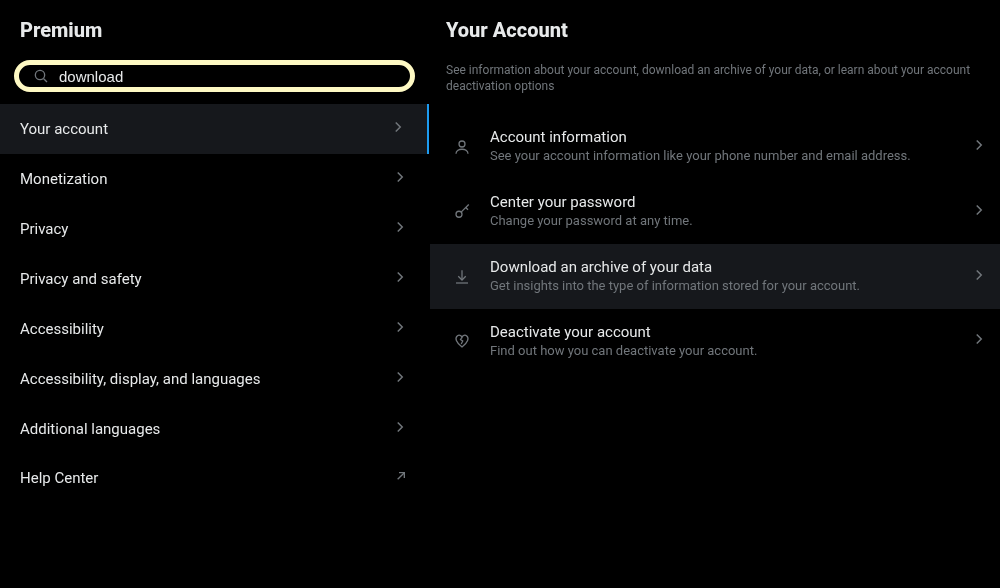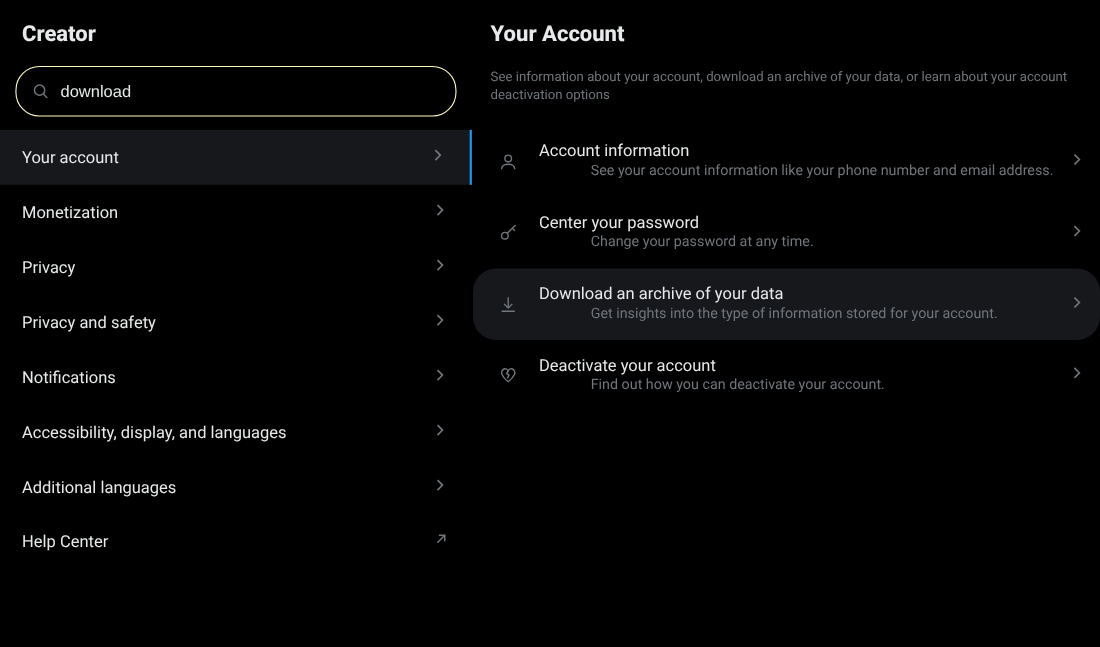--- a/index.html
+++ b/index.html
@@ -28,23 +28,23 @@
       font-weight: 800;
       padding: 18px 20px 8px 20px;
       color: #e7e9ea;
     }
     .search-wrap {
       padding: 10px 14px 8px 14px;
     }
     .search-box {
       display: flex;
       align-items: center;
-      border: 1px solid #fef9c3;
+      border: 5px solid #fef9c3;
       border-radius: 22px;
-      height: 46px;
+      height: 32px;
       padding: 0 14px;
       background: #000;
     }
     .search-box input {
       background: transparent;
       border: none;
       outline: none;
       color: #e7e9ea;
       font-size: 15px;
       margin-left: 10px;
@@ -110,21 +110,20 @@
       list-style: none;
     }
     .option-item {
       display: flex;
       align-items: center;
       padding: 14px 12px;
       cursor: pointer;
     }
     .option-item.highlighted {
       background: #16181c;
-      border-radius: 21px;
     }
     .option-icon {
       width: 40px;
       display: flex;
       justify-content: center;
       align-items: center;
       color: #71767b;
     }
     .option-icon svg {
       width: 18px;
@@ -139,35 +138,34 @@
     }
     .option-title {
       font-size: 15px;
       color: #e7e9ea;
       margin-bottom: 2px;
     }
     .option-sub {
       font-size: 13px;
       color: #71767b;
       line-height: 1.3;
-      margin-left: 47px;
     }
     .option-chevron {
       width: 18px;
       height: 18px;
       stroke: #71767b;
       stroke-width: 2;
       fill: none;
     }
   </style>
 </head>
 <body>
 
 <div class="sidebar">
-  <h1 class="sidebar-title">Creator</h1>
+  <h1 class="sidebar-title">Premium</h1>
   <div class="search-wrap">
     <div class="search-box">
       <svg class="search-icon-svg" viewBox="0 0 24 24">
           <circle cx="10.5" cy="10.5" r="7"></circle>
           <line x1="21" y1="21" x2="16" y2="16"></line>
         </svg>
       <input type="text" value="download" style="">
     </div>
   </div>
   <ul class="nav-list">
@@ -189,21 +187,21 @@
             <polyline points="9 6 15 12 9 18"></polyline>
           </svg></span>
       </li>
       <li class="nav-item">
         <span>Privacy and safety</span>
         <span><svg class="chevron" viewBox="0 0 24 24">
             <polyline points="9 6 15 12 9 18"></polyline>
           </svg></span>
       </li>
       <li class="nav-item">
-        <span>Notifications</span>
+        <span>Accessibility</span>
         <span><svg class="chevron" viewBox="0 0 24 24">
             <polyline points="9 6 15 12 9 18"></polyline>
           </svg></span>
       </li>
       <li class="nav-item">
         <span>Accessibility, display, and languages</span>
         <span><svg class="chevron" viewBox="0 0 24 24">
             <polyline points="9 6 15 12 9 18"></polyline>
           </svg></span>
       </li>

